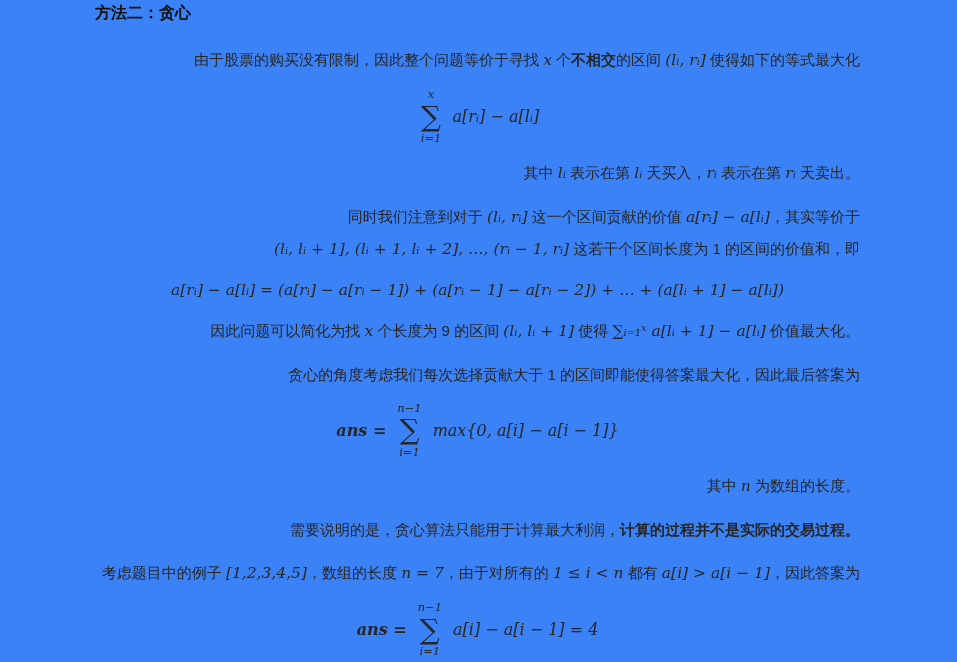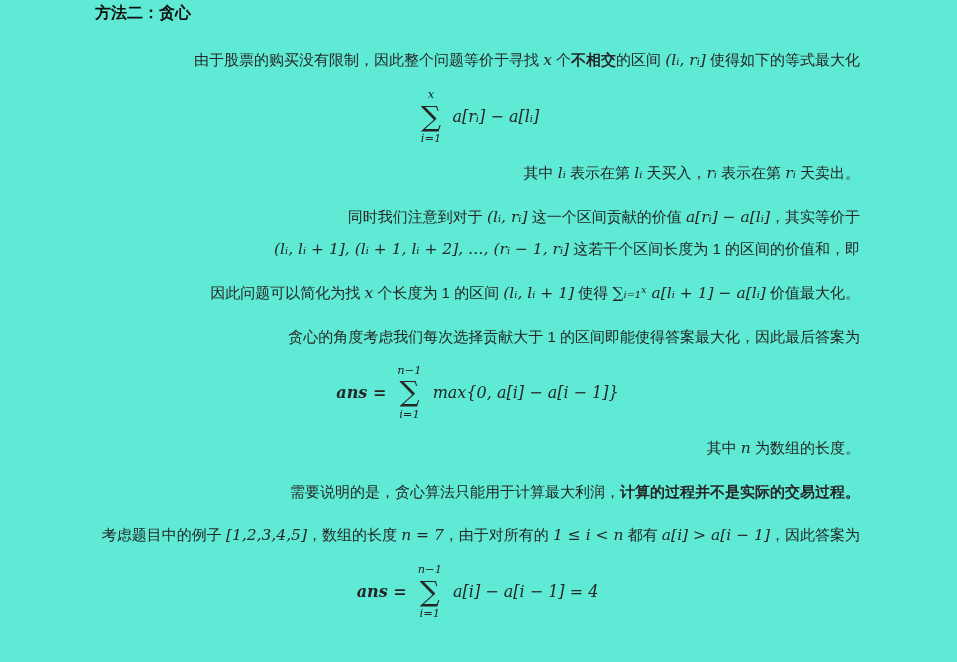--- a/index.html
+++ b/index.html
@@ -7,21 +7,21 @@
     padding: 0;
     background: #ffffff;
   }
   .page {
     position: relative;
     width: 957px;
     height: 662px;
     box-sizing: border-box;
     padding: 2px 97px 0 95px;
     overflow: hidden;
-    background: #5eead4;
+    background: #3b82f6;
     color: #262626;
     font-family: "Liberation Sans", "DejaVu Sans", sans-serif;
   }
   .article-title {
     font-size: 16px;
     font-weight: 700;
     color: #111111;
     margin: 0 0 20px 0;
     line-height: 22px;
   }
@@ -88,21 +88,22 @@
       <div class="formula-block">
         <span class="sum-stack">
           <span class="sum-upper">x</span>
           <span class="sum-sigma">∑</span>
           <span class="sum-lower">i=1</span>
         </span>
         <span class="formula-right">a[rᵢ] − a[lᵢ]</span>
       </div>
       <p class="paragraph"><span class="seg-text">其中 </span><span class="seg-math">lᵢ</span><span class="seg-text"> 表示在第 </span><span class="seg-math">lᵢ</span><span class="seg-text"> 天买入，</span><span class="seg-math">rᵢ</span><span class="seg-text"> 表示在第 </span><span class="seg-math">rᵢ</span><span class="seg-text"> 天卖出。</span></p>
       <p class="paragraph"><span class="seg-text">同时我们注意到对于 </span><span class="seg-math">(lᵢ, rᵢ]</span><span class="seg-text"> 这一个区间贡献的价值 </span><span class="seg-math">a[rᵢ] − a[lᵢ]</span><span class="seg-text">，其实等价于 </span><span class="seg-math">(lᵢ, lᵢ + 1], (lᵢ + 1, lᵢ + 2], …, (rᵢ − 1, rᵢ]</span><span class="seg-text"> 这若干个区间长度为 1 的区间的价值和，即</span></p>
-      <p class="paragraph"><span class="seg-text">因此问题可以简化为找 </span><span class="seg-math">x</span><span class="seg-text"> 个长度为 1 的区间 </span><span class="seg-math">(lᵢ, lᵢ + 1]</span><span class="seg-text"> 使得 </span><span class="seg-math">∑ᵢ₌₁ˣ a[lᵢ + 1] − a[lᵢ]</span><span class="seg-text"> 价值最大化。</span></p>
+      <div class="formula-line">a[rᵢ] − a[lᵢ] = (a[rᵢ] − a[rᵢ − 1]) + (a[rᵢ − 1] − a[rᵢ − 2]) + … + (a[lᵢ + 1] − a[lᵢ])</div>
+      <p class="paragraph"><span class="seg-text">因此问题可以简化为找 </span><span class="seg-math">x</span><span class="seg-text"> 个长度为 9 的区间 </span><span class="seg-math">(lᵢ, lᵢ + 1]</span><span class="seg-text"> 使得 </span><span class="seg-math">∑ᵢ₌₁ˣ a[lᵢ + 1] − a[lᵢ]</span><span class="seg-text"> 价值最大化。</span></p>
       <p class="paragraph"><span class="seg-text">贪心的角度考虑我们每次选择贡献大于 1 的区间即能使得答案最大化，因此最后答案为</span></p>
       <div class="formula-block">
         <span class="formula-left">ans =</span>
         <span class="sum-stack">
           <span class="sum-upper">n−1</span>
           <span class="sum-sigma">∑</span>
           <span class="sum-lower">i=1</span>
         </span>
         <span class="formula-right">max{0, a[i] − a[i − 1]}</span>
       </div>

